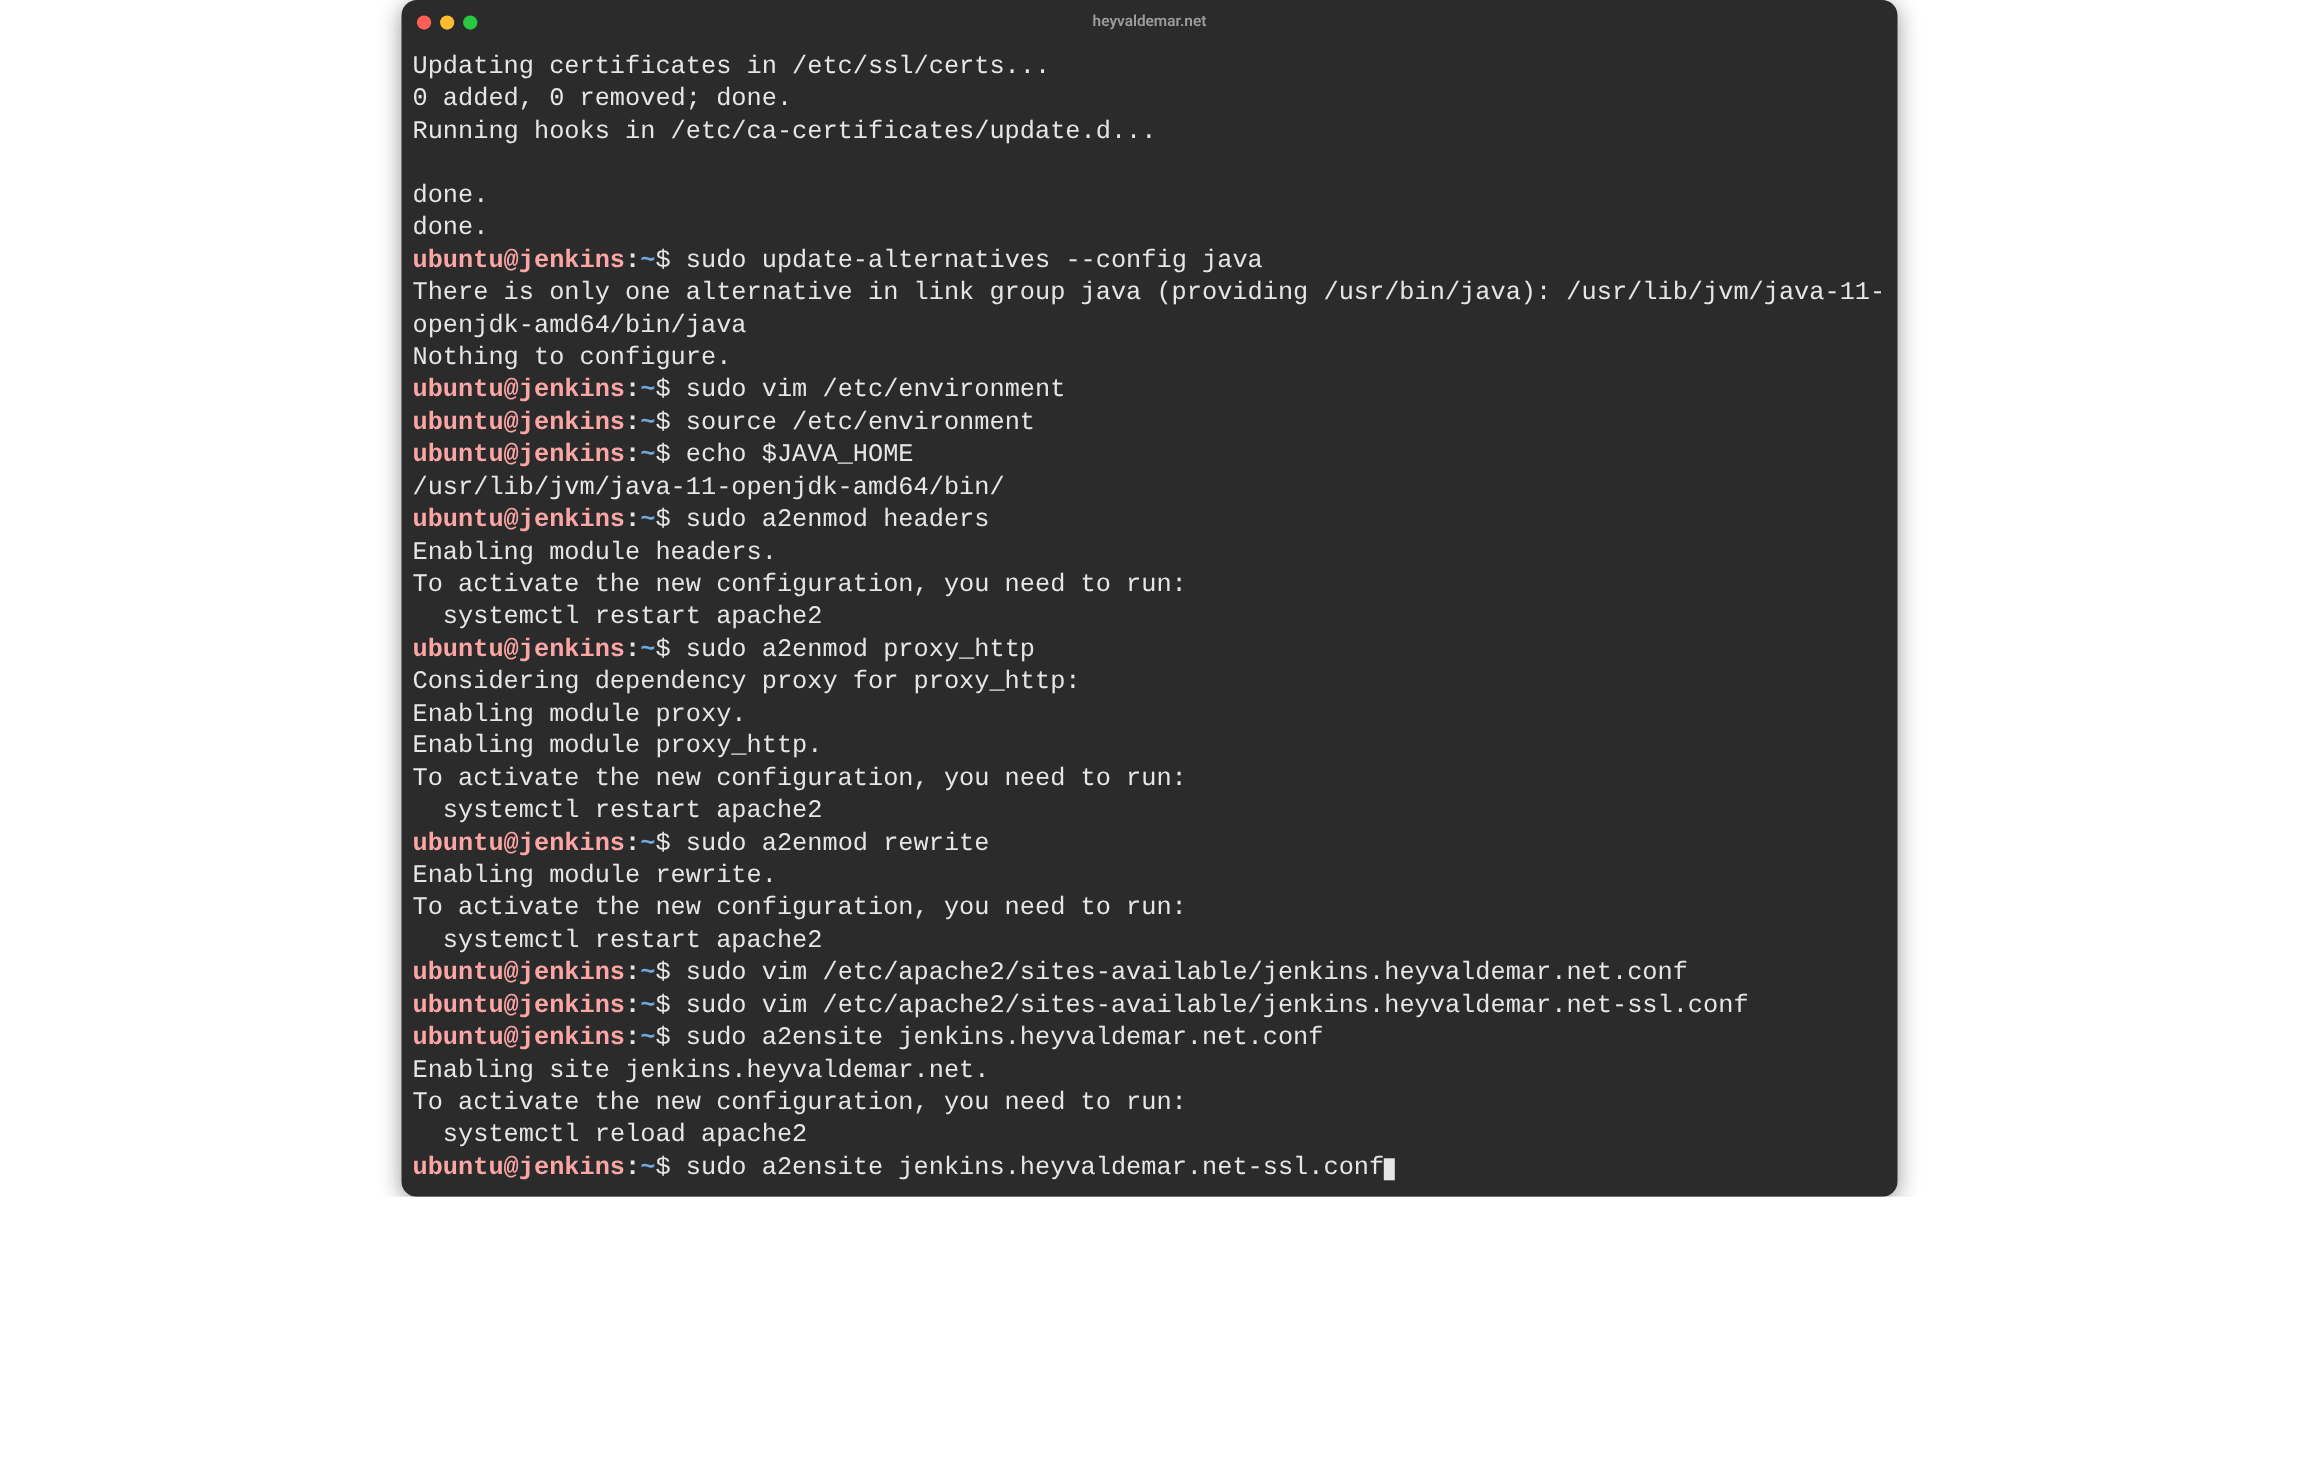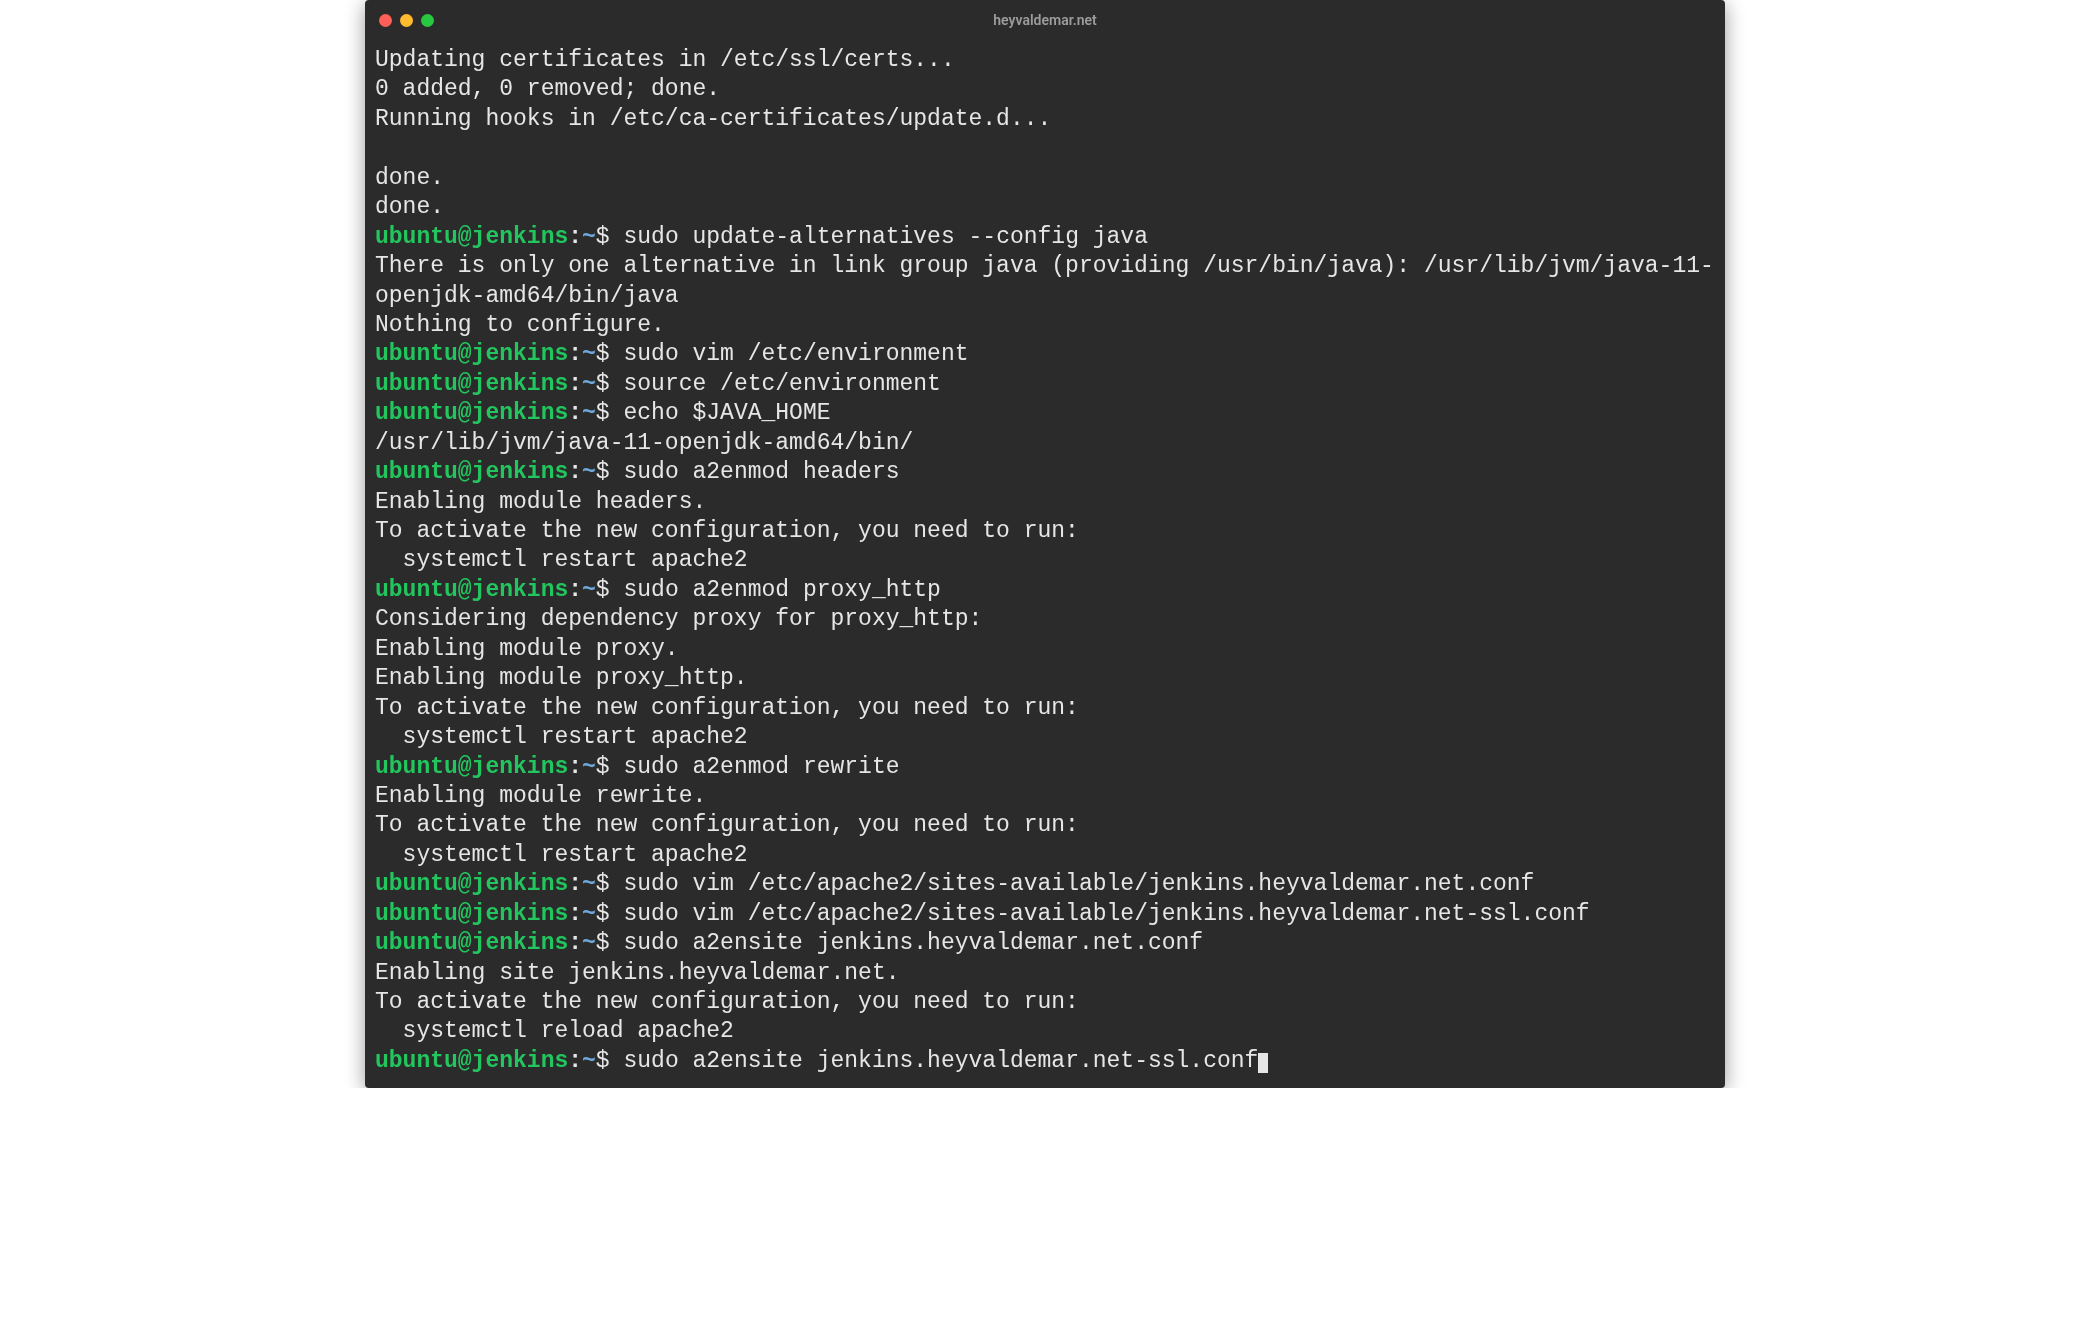--- a/index.html
+++ b/index.html
@@ -4,21 +4,21 @@
 <style>
   html, body {
     margin: 0;
     padding: 0;
     background: #ffffff;
   }
   .terminal-window {
     width: 1360px;
     margin: 0 auto;
     background: #2b2b2b;
-    border-radius: 4px;
+    border-radius: 14px;
     overflow: hidden;
     font-family: "SFMono-Regular", Consolas, "Liberation Mono", Menlo, Courier, monospace;
     color: #e6e6e6;
     box-shadow: 0 4px 20px rgba(0,0,0,0.4);
     position: relative;
   }
   .titlebar {
     height: 40px;
     display: flex;
     align-items: center;
@@ -53,21 +53,21 @@
     font-size: 23px;
     line-height: 1.28;
     white-space: pre;
     letter-spacing: 0px;
     overflow: hidden;
   }
   .line {
     white-space: pre-wrap;
     word-break: break-all;
   }
-  .prompt-user { color: #22c55e; font-weight: bold; }
+  .prompt-user { color: #fca5a5; font-weight: bold; }
   .prompt-colon { color: #e6e6e6; font-weight: bold; }
   .prompt-path { color: #6fa8dc; font-weight: bold; }
   .prompt-dollar { color: #e6e6e6; }
   .output { color: #e6e6e6; }
   .cursor {
     display: inline-block;
     width: 10px;
     height: 20px;
     background: #e6e6e6;
     vertical-align: text-bottom;

